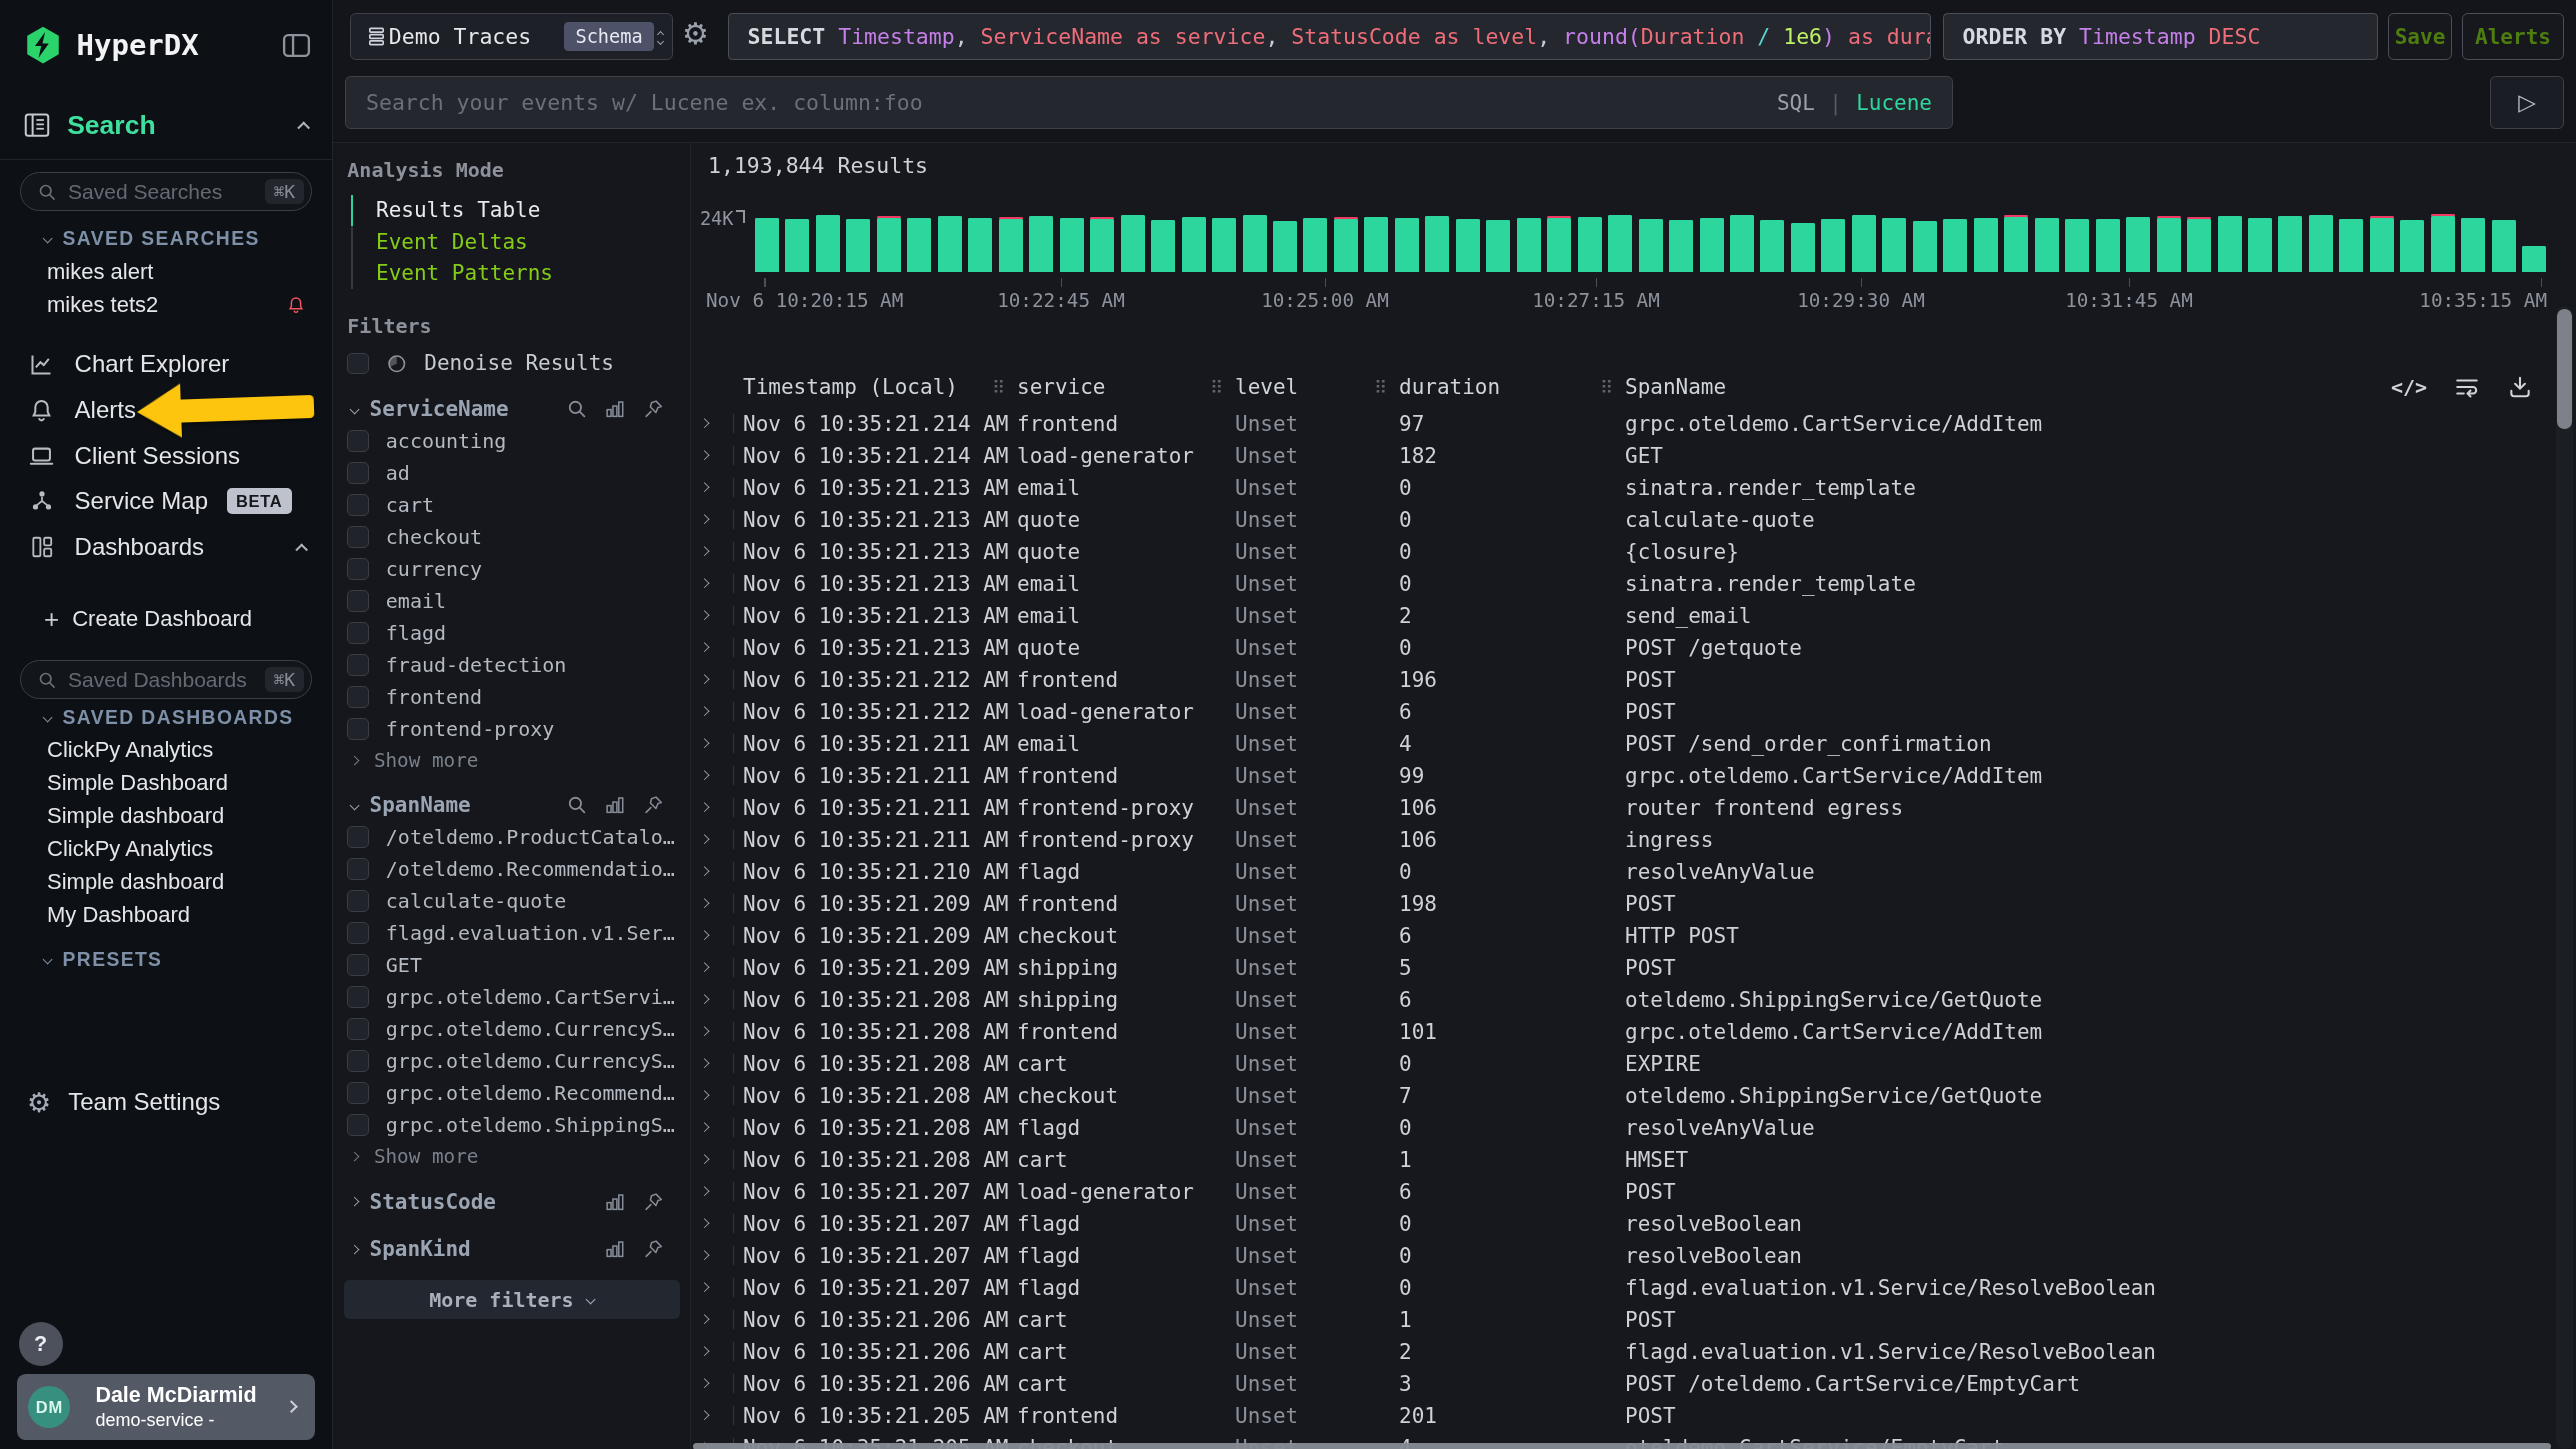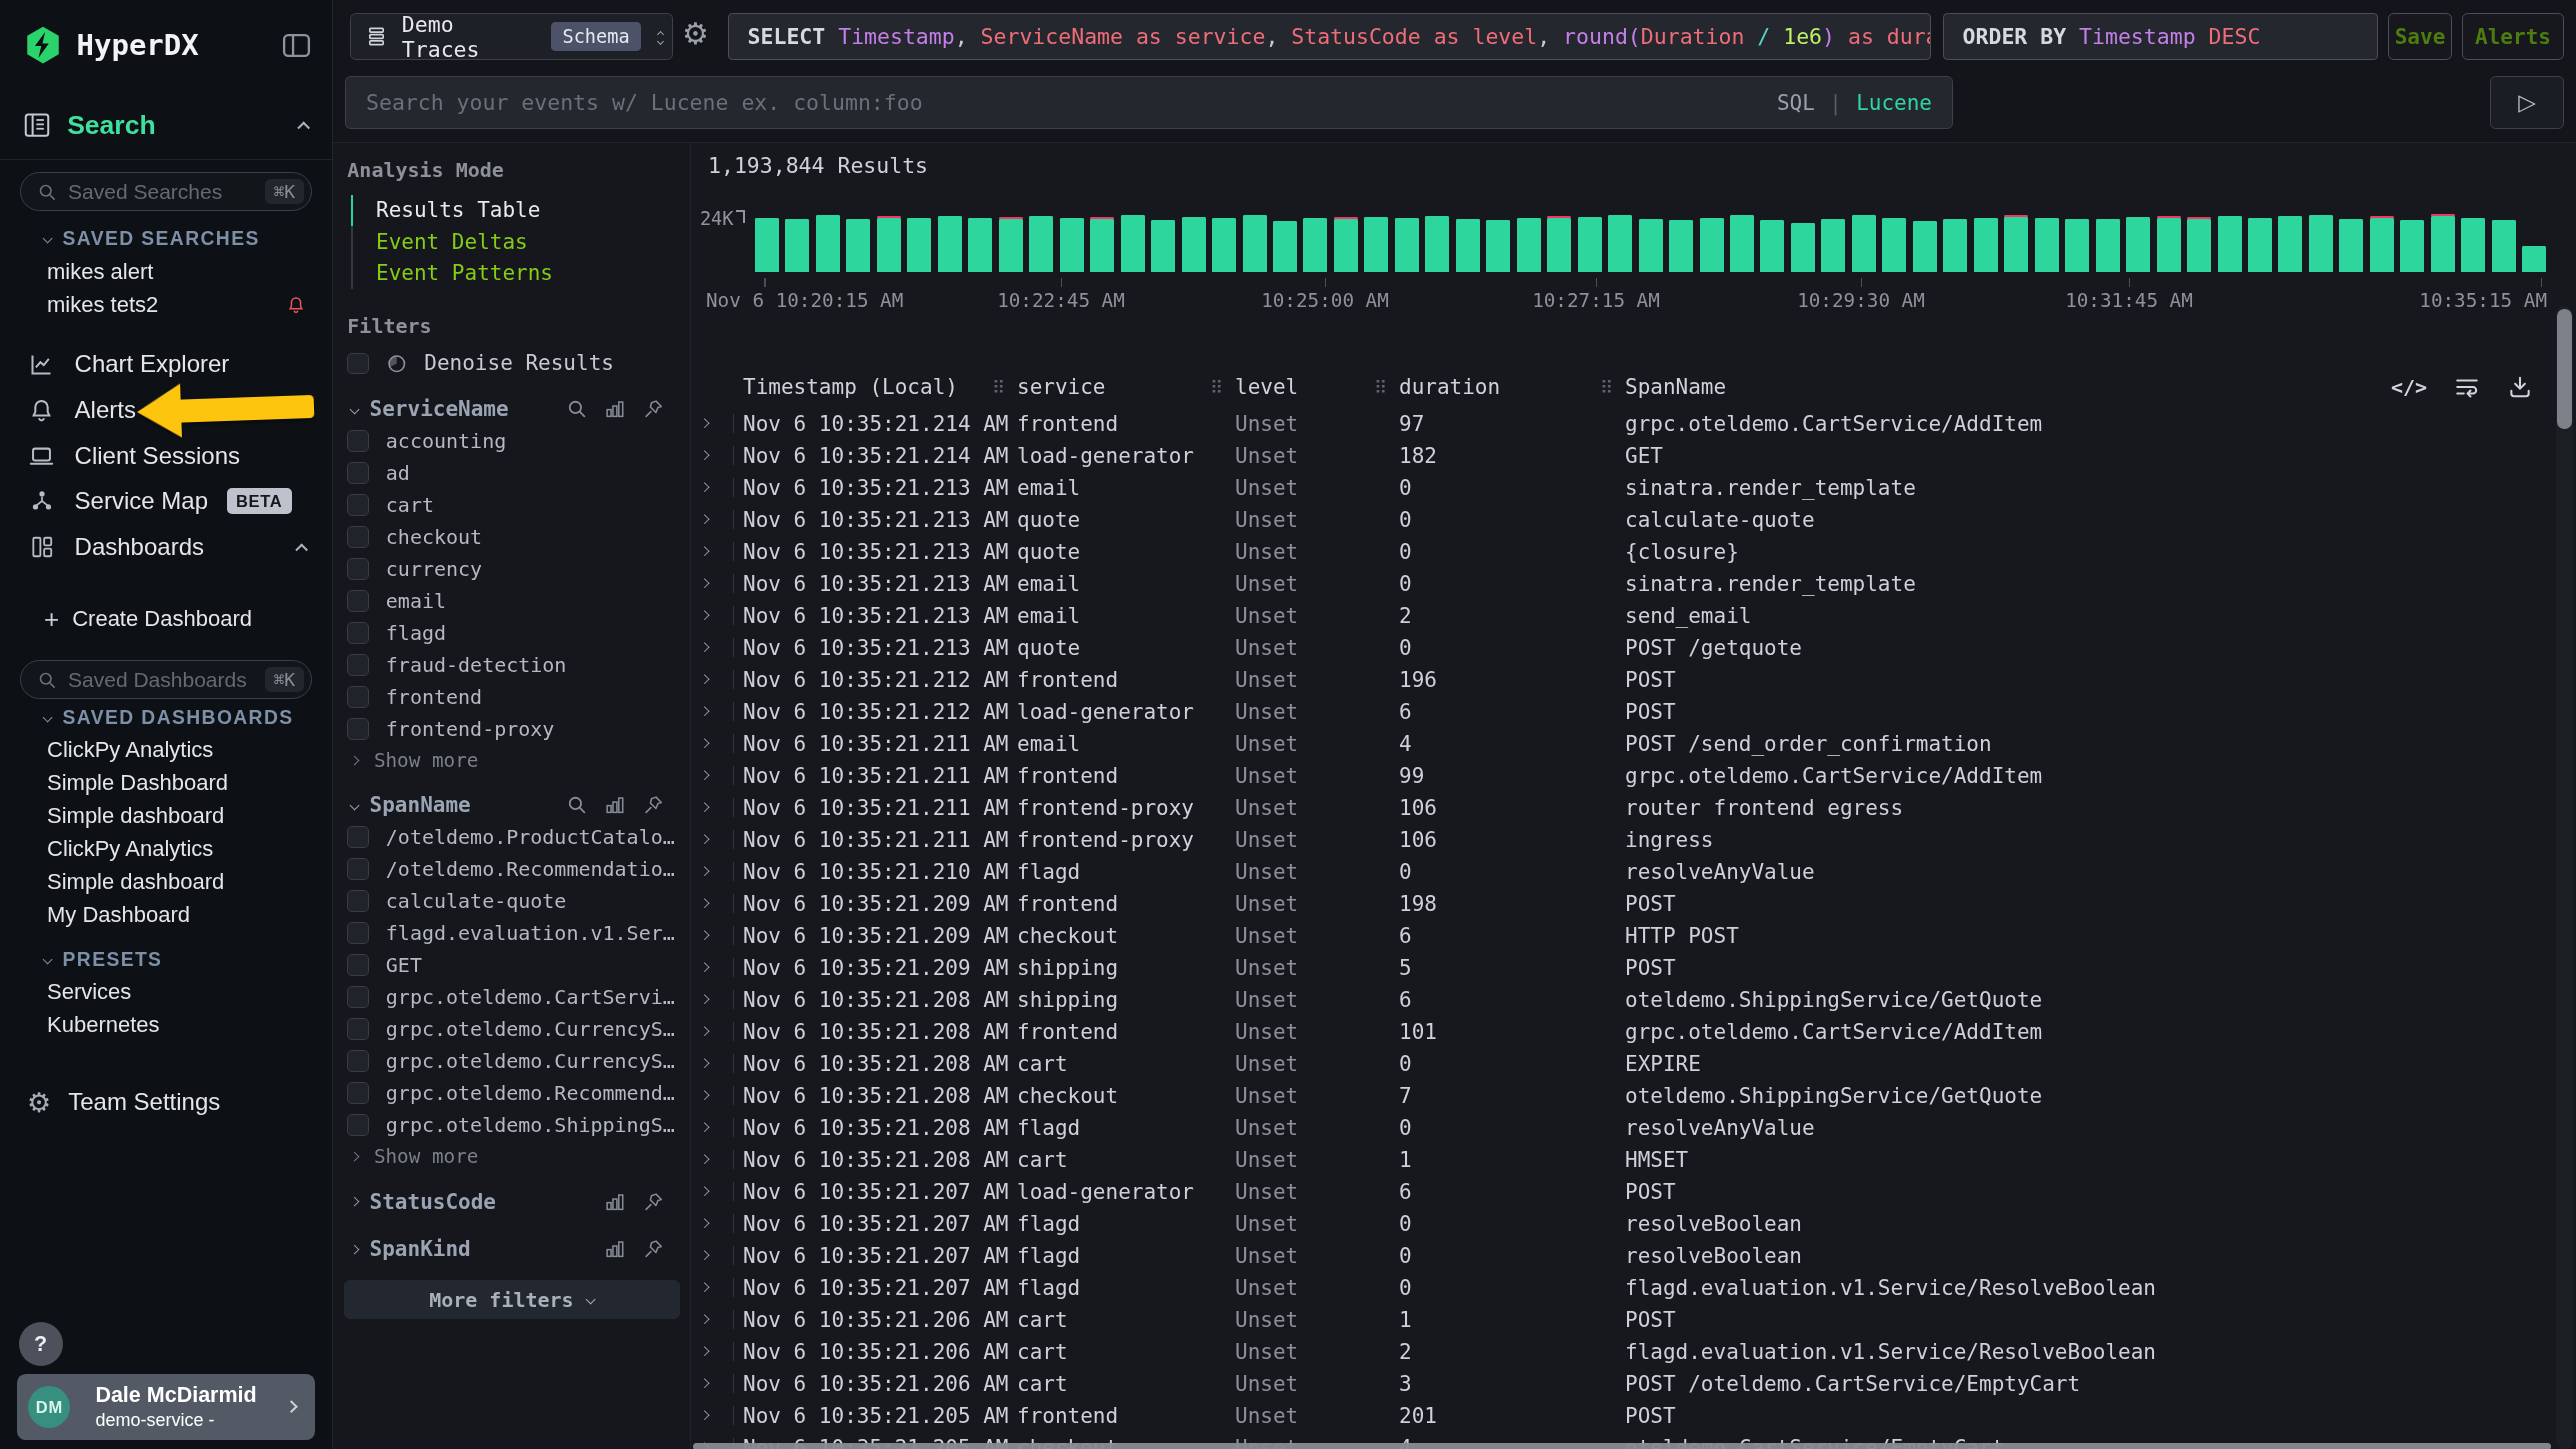--- a/index.html
+++ b/index.html
@@ -41,21 +41,21 @@
 .yellow-arrow .shaft{position:absolute;left:42px;right:0;top:15.7px;height:23.6px;background:#fdc50d;border-radius:0 4.3px 4.3px 0}
 
 .chev{display:inline-block;width:9.3px;height:9.3px;border-right:2.1px solid currentColor;border-bottom:2.1px solid currentColor}
 .chev.down{transform:rotate(45deg)}
 .chev.up{transform:rotate(-135deg) translate(-2.1px,-2.1px)}
 .chev.right{transform:rotate(-45deg)}
 .chev.small{width:7.2px;height:7.2px;border-width:1.8px}
 .chev.tiny{width:5px;height:5px;border-width:1.4px}
 
 .topbar{position:absolute;left:333px;top:0;width:2243px;height:143px;background:#13151a;border-bottom:0.7px solid #20242b;z-index:2}
-.source-box{position:absolute;left:16.5px;top:13px;width:323px;height:47px;background:#1d2027;border:1.4px solid #3c414b;border-radius:5.7px;display:flex;align-items:center;gap:14px;padding:0 8.6px 0 14.3px}
+.source-box{position:absolute;left:16.5px;top:13px;width:323px;height:47px;background:#1d2027;border:1.4px solid #3c414b;border-radius:5.7px;display:flex;align-items:center;gap:1px;padding:0 8.6px 0 14.3px}
 .src-label{font-size:21.5px;color:#e6e8ec}
 .schema-badge{margin-left:auto;background:#4d5268;color:#e8eaf2;font-size:18.6px;padding:3.6px 11.4px;border-radius:4.3px}
 .updown{display:flex;flex-direction:column;gap:4.3px;color:#9aa0aa;margin-left:2.9px}
 .gear-top{position:absolute;left:349px;top:15.7px;font-size:30px;color:#9aa0aa;font-family:"DejaVu Sans",sans-serif}
 .sql-box,.order-box{position:absolute;top:13px;height:47px;background:#24272e;border:1.4px solid #4a505b;border-radius:4.3px;display:flex;align-items:center;padding:0 18.6px;font-size:21.5px;white-space:nowrap;overflow:hidden}
 .sql-box{left:395px;width:1203px}
 .order-box{left:1610px;width:435px}
 .tk-kw{color:#d6d9df;font-weight:bold}
 .tk-type{color:#c47fe8}
 .tk-var{color:#ee6d79}
@@ -265,24 +265,20 @@
         <div class="side-item">Simple Dashboard</div>
         <div class="side-item">Simple dashboard</div>
         <div class="side-item">ClickPy Analytics</div>
         <div class="side-item">Simple dashboard</div>
         <div class="side-item">My Dashboard</div>
       </div>
     <div class="section-label" style="top:949px">
       <span class="chev down small"></span>
       <span>PRESETS</span>
     </div>
-    <div class="side-list" id="presets-list" style="top:975px">
-        <div class="side-item">Services</div>
-        <div class="side-item">Kubernetes</div>
-      </div>
 
     <div class="team-settings">
       <span class="gear-glyph">⚙</span>
       <span>Team Settings</span>
     </div>
     <div class="help-fab">?</div>
     <div class="user-card">
       <div class="avatar">DM</div>
       <div class="user-text">
         <div class="user-name">Dale McDiarmid</div>

